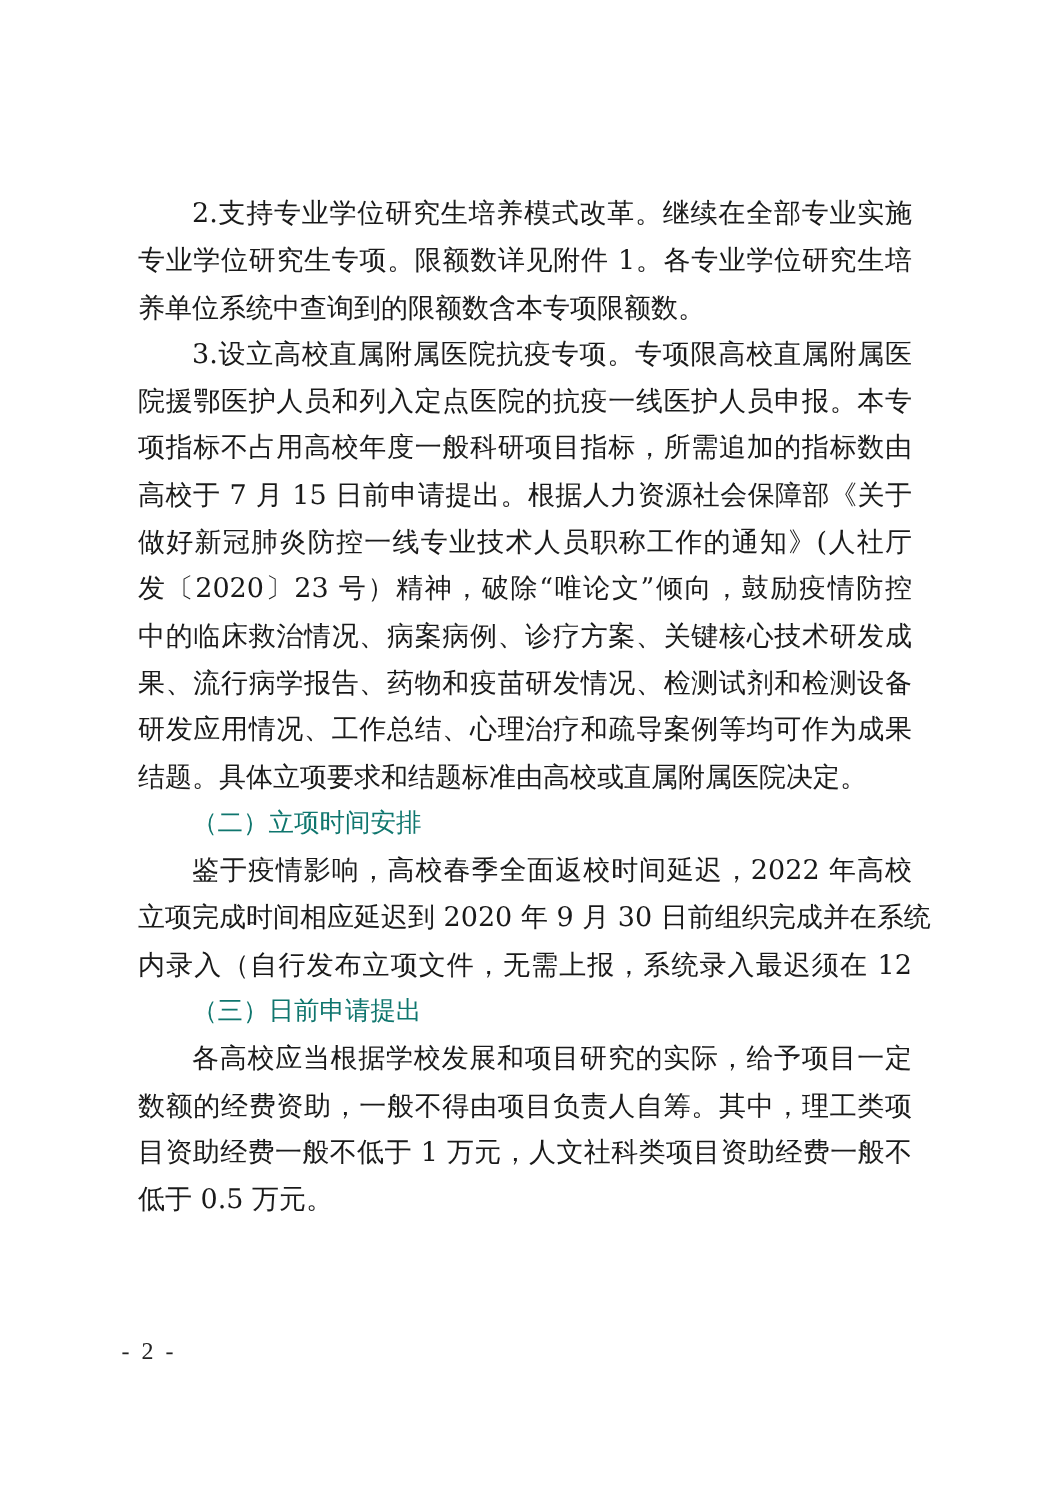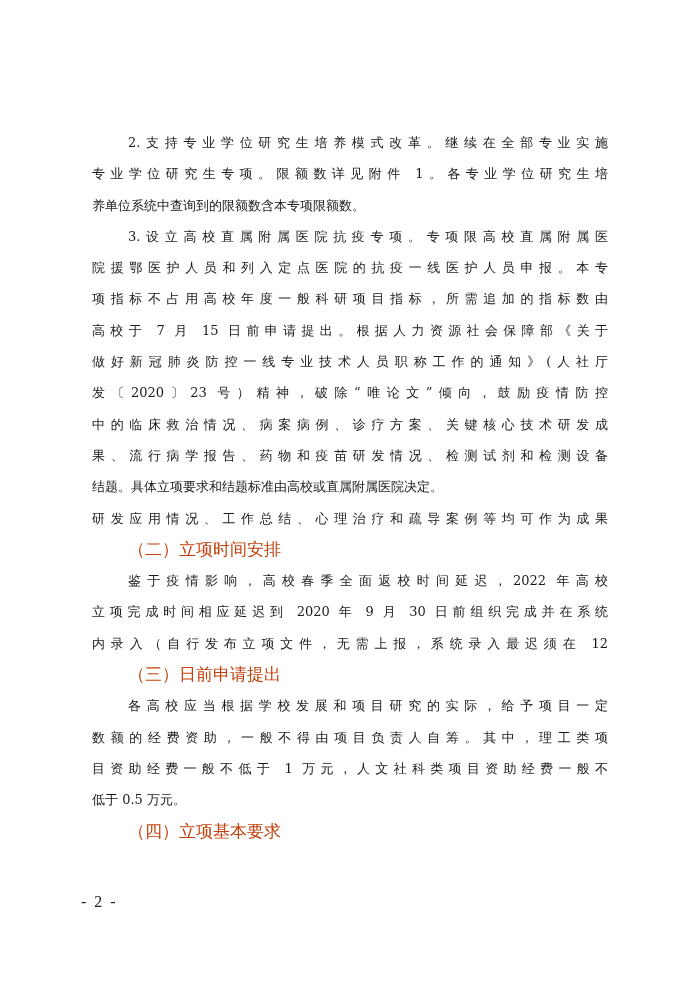--- a/index.html
+++ b/index.html
@@ -17,38 +17,38 @@
     }
     .page {
       position: absolute;
       left: 92px;
       top: 127px;
       width: 516px;
     }
     .line {
       height: 31.3px;
       line-height: 31.3px;
-      font-size: 13px;
+      font-size: 18px;
       white-space: nowrap;
       text-align: justify;
       text-align-last: justify;
       letter-spacing: 0;
     }
     .line.last {
       text-align-last: left;
     }
     .line.indent {
       padding-left: 36px;
     }
     .line.heading {
       padding-left: 36px;
       text-align-last: left;
       font-family: "DejaVu Serif", "Liberation Serif", serif;
       font-size: 17px;
-      color: #c2410c;
+      color: #0f766e;
     }
     .page-number {
       position: absolute;
       left: 81px;
       top: 893px;
       font-size: 16px;
       font-family: "Liberation Serif", serif;
       color: #222;
       letter-spacing: 2px;
     }
@@ -61,27 +61,26 @@
   <div class="line">专业学位研究生专项。限额数详见附件 1。各专业学位研究生培</div>
   <div class="line last">养单位系统中查询到的限额数含本专项限额数。</div>
   <div class="line indent">3.设立高校直属附属医院抗疫专项。专项限高校直属附属医</div>
   <div class="line">院援鄂医护人员和列入定点医院的抗疫一线医护人员申报。本专</div>
   <div class="line">项指标不占用高校年度一般科研项目指标，所需追加的指标数由</div>
   <div class="line">高校于 7 月 15 日前申请提出。根据人力资源社会保障部《关于</div>
   <div class="line">做好新冠肺炎防控一线专业技术人员职称工作的通知》(人社厅</div>
   <div class="line">发〔2020〕23 号）精神，破除“唯论文”倾向，鼓励疫情防控</div>
   <div class="line">中的临床救治情况、病案病例、诊疗方案、关键核心技术研发成</div>
   <div class="line">果、流行病学报告、药物和疫苗研发情况、检测试剂和检测设备</div>
+  <div class="line">研发应用情况、工作总结、心理治疗和疏导案例等均可作为成果</div>
   <div class="line last">结题。具体立项要求和结题标准由高校或直属附属医院决定。</div>
-  <div class="line">研发应用情况、工作总结、心理治疗和疏导案例等均可作为成果</div>
   <div class="line heading">（二）立项时间安排</div>
   <div class="line indent">鉴于疫情影响，高校春季全面返校时间延迟，2022 年高校</div>
   <div class="line">立项完成时间相应延迟到 2020 年 9 月 30 日前组织完成并在系统</div>
   <div class="line">内录入（自行发布立项文件，无需上报，系统录入最迟须在 12</div>
   <div class="line heading">（三）日前申请提出</div>
   <div class="line indent">各高校应当根据学校发展和项目研究的实际，给予项目一定</div>
   <div class="line">数额的经费资助，一般不得由项目负责人自筹。其中，理工类项</div>
   <div class="line">目资助经费一般不低于 1 万元，人文社科类项目资助经费一般不</div>
   <div class="line last">低于 0.5 万元。</div>
-  <div class="line heading">（四）立项基本要求</div>
 </div>
 
 <div class="page-number">- 2 -</div>
 
 </body></html>

